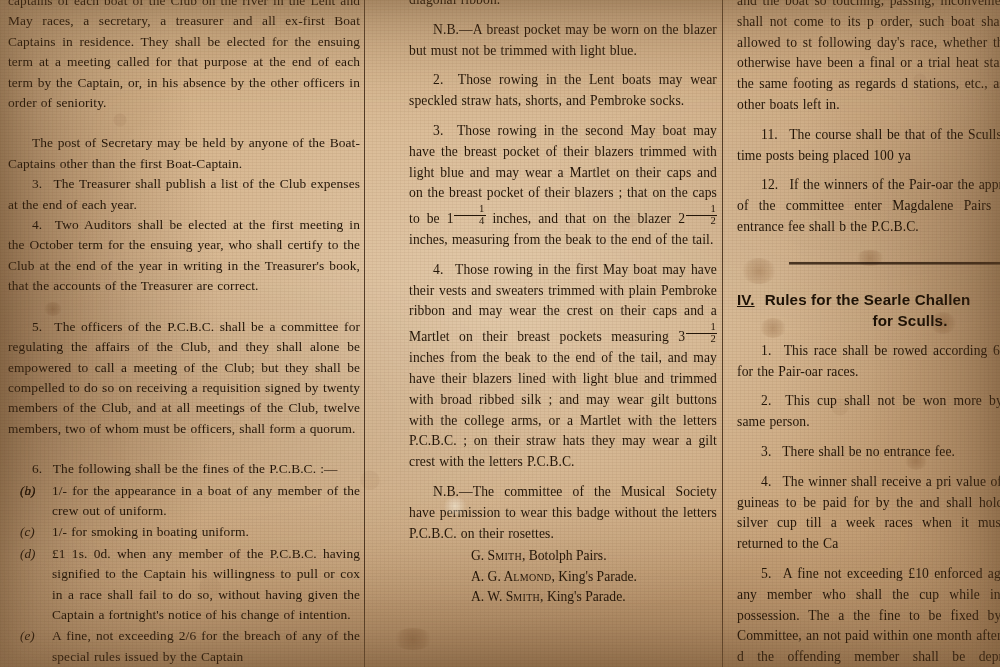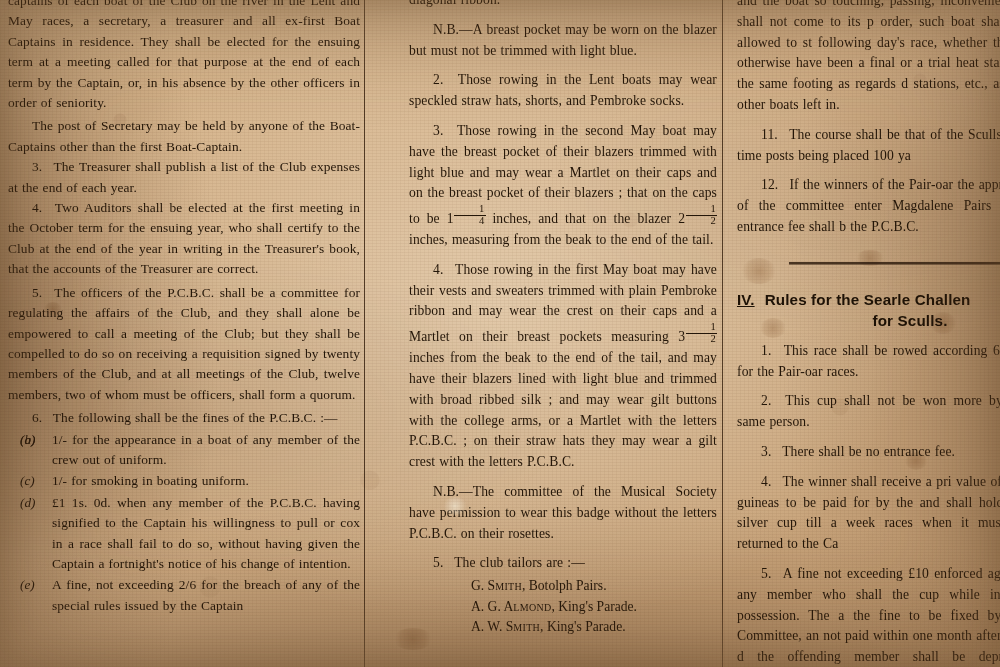--- a/index.html
+++ b/index.html
@@ -78,21 +78,21 @@
   p{
     text-align:justify;
     font-size:13.4px;
     line-height:20.4px;
     letter-spacing:.1px;
     margin:0 0 0 0;
     word-spacing:.6px;
   }
   p.ind{ text-indent:24px; }
   p.gap{ margin-top:9px; }
-  p.gap-sm{ margin-top:3px; }
+  p.gap-sm{ margin-top:20px; }
   .col-2 p, .col-3 p{ font-size:13.6px; line-height:20.8px; }
 
   
   .fines{ list-style:none; margin-top:1px; }
   .fine{ position:relative; padding-left:44px; margin-top:1px; }
   .fine .lbl{
     position:absolute; left:12px; top:0;
     font-style:italic; font-size:13.2px; line-height:20.4px;
   }
   .fine p{ text-indent:0; }
@@ -182,21 +182,20 @@
       <div class="col-inner">
         <p>diagonal ribbon.</p>
         <p class="ind gap">N.B.—A breast pocket may be worn on the blazer but must not be trimmed with light blue.</p>
         <p class="ind gap">2.  Those rowing in the Lent boats may wear speckled straw hats, shorts, and Pembroke socks.</p>
 
         <p class="ind gap"><span>3.  Those rowing in the second May boat may have the breast pocket of their blazers trimmed with light blue and may wear a Martlet on their caps and on the breast pocket of their blazers ; that on the caps to be 1</span><span class="frac"><span class="n">1</span><span class="d">4</span></span><span> inches, and that on the blazer 2</span><span class="frac"><span class="n">1</span><span class="d">2</span></span><span> inches, measuring from the beak to the end of the tail.</span></p>
 
         <p class="ind gap"><span>4.  Those rowing in the first May boat may have their vests and sweaters trimmed with plain Pembroke ribbon and may wear the crest on their caps and a Martlet on their breast pockets measuring 3</span><span class="frac"><span class="n">1</span><span class="d">2</span></span><span> inches from the beak to the end of the tail, and may have their blazers lined with light blue and trimmed with broad ribbed silk ; and may wear gilt buttons with the college arms, or a Martlet with the letters P.C.B.C. ; on their straw hats they may wear a gilt crest with the letters P.C.B.C.</span></p>
 
         <p class="ind gap">N.B.—The committee of the Musical Society have permission to wear this badge without the letters P.C.B.C. on their rosettes.</p>
-        <p class="ind gap">5.  The club tailors are :—</p>
 
         <ul class="tailors">
           <li><span>G. S</span><span class="sc">mith</span><span>, Botolph Pairs.</span></li>
           <li><span>A. G. A</span><span class="sc">lmond</span><span>, King's Parade.</span></li>
           <li><span>A. W. S</span><span class="sc">mith</span><span>, King's Parade.</span></li>
         </ul>
 
         <div style="height:22px"></div>
 
       </div>

